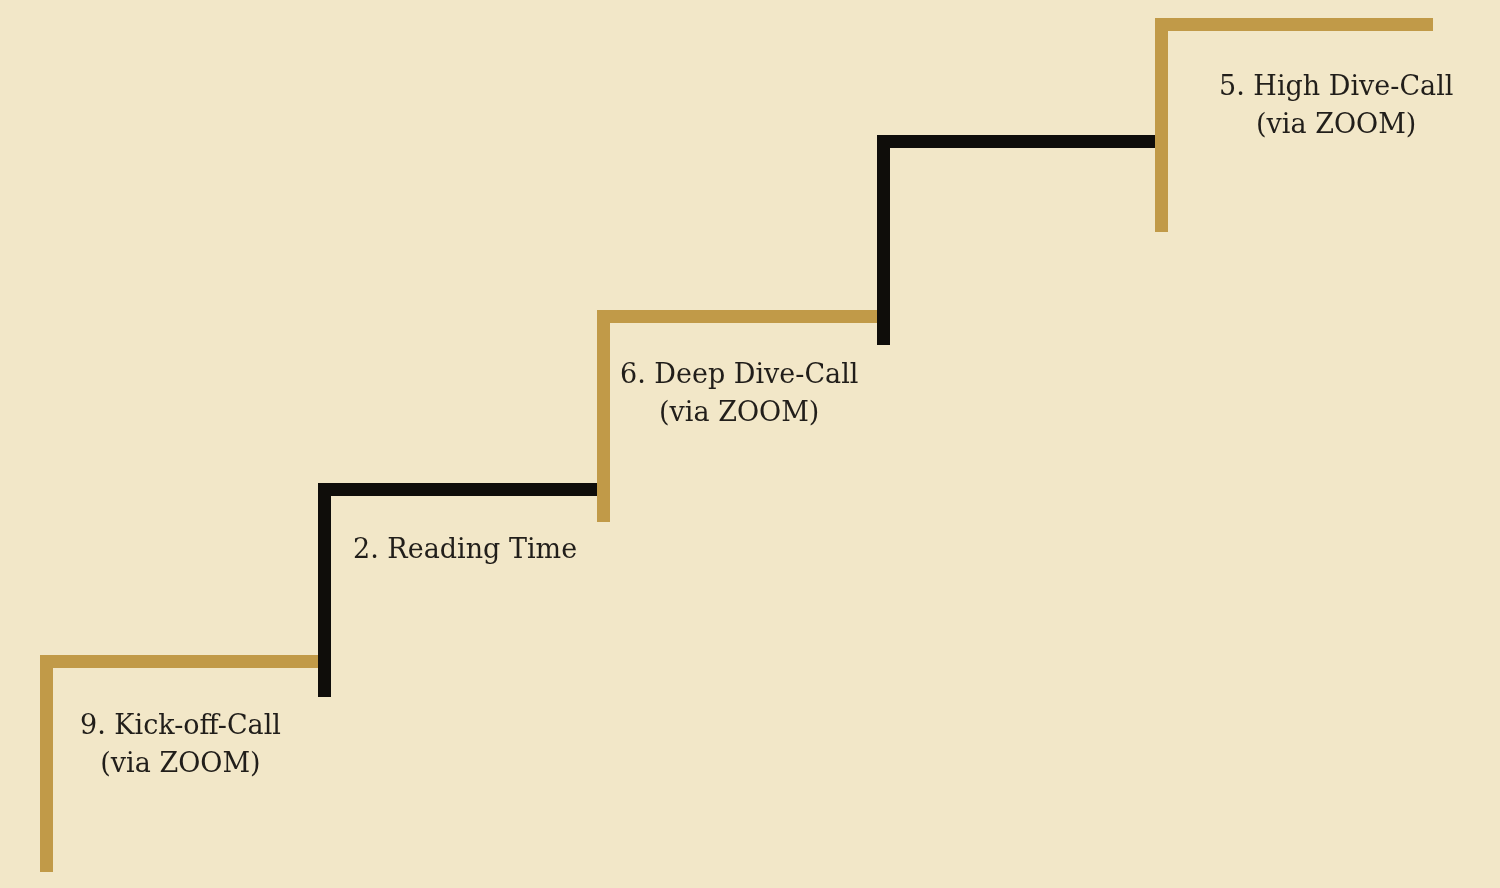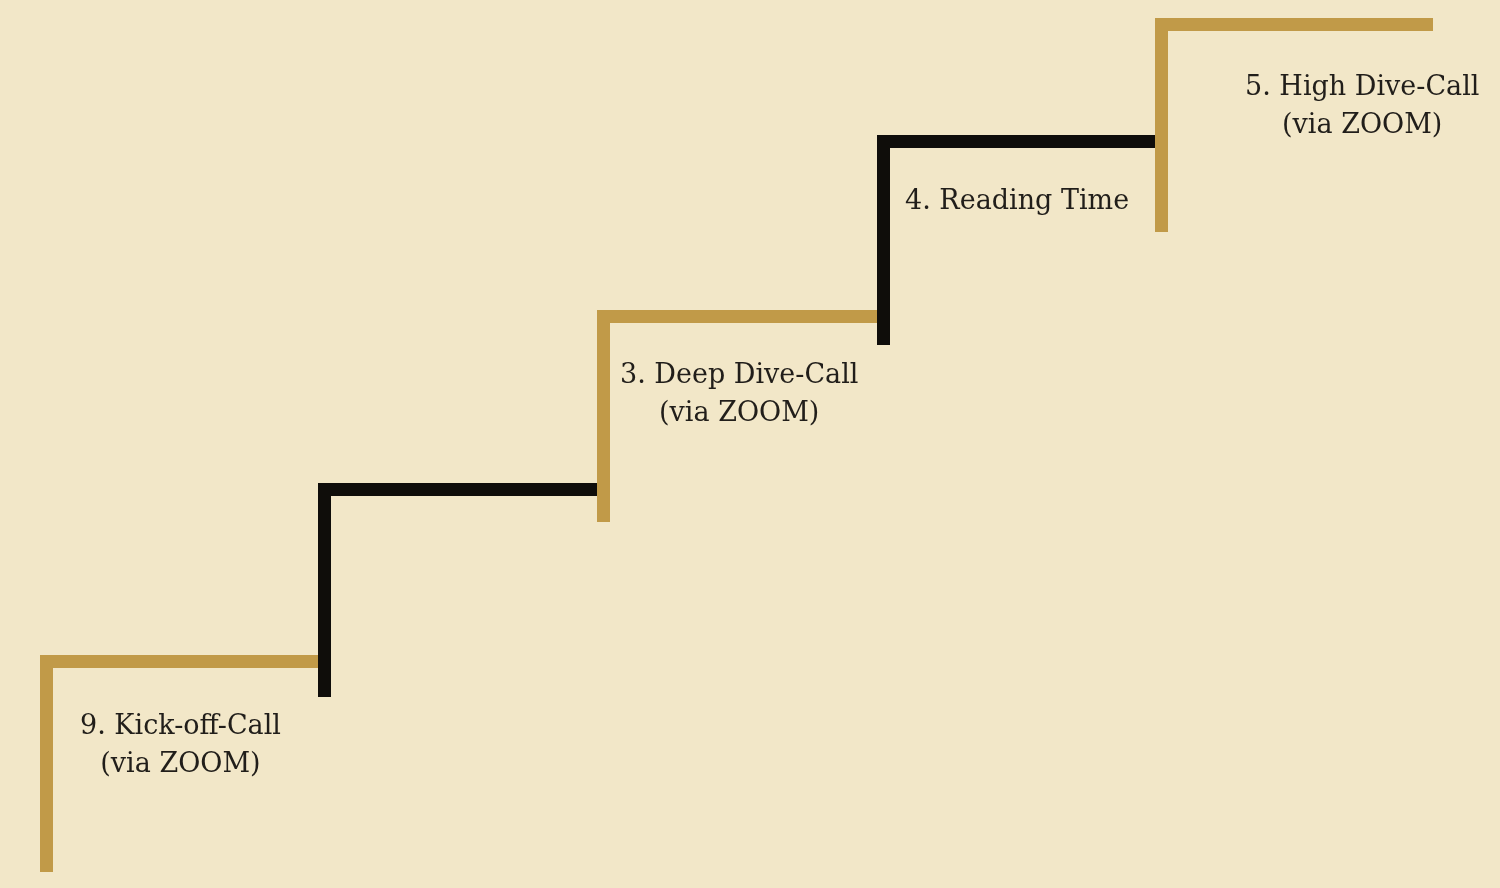--- a/index.html
+++ b/index.html
@@ -34,30 +34,30 @@
 
 <div id="canvas" style="width: 1500px; height: 888px; background: rgb(242, 231, 200);">
     <div class="bar gold" style="left: 40px; top: 655px; width: 13px; height: 217px;"></div>
     <div class="bar gold" style="left: 40px; top: 655px; width: 278px; height: 13px;"></div>
     <div class="label" style="left: 80px; top: 706px;">
       <div>9. Kick-off-Call</div>
       <div>(via ZOOM)</div>
     </div>
     <div class="bar black" style="left: 318px; top: 483px; width: 13px; height: 214px;"></div>
     <div class="bar black" style="left: 318px; top: 483px; width: 279px; height: 13px;"></div>
+    <div class="label" style="left: 353px; top: 530px;">
+      <div>2. Reading Time</div>
+    </div>
     <div class="bar gold" style="left: 597px; top: 310px; width: 13px; height: 212px;"></div>
     <div class="bar gold" style="left: 597px; top: 310px; width: 280px; height: 13px;"></div>
     <div class="label" style="left: 620px; top: 355px;">
-      <div>3. Deep Dive-Call</div>
+      <div>6. Deep Dive-Call</div>
       <div>(via ZOOM)</div>
     </div>
     <div class="bar black" style="left: 877px; top: 135px; width: 13px; height: 210px;"></div>
     <div class="bar black" style="left: 877px; top: 135px; width: 278px; height: 13px;"></div>
-    <div class="label" style="left: 905px; top: 181px;">
-      <div>4. Reading Time</div>
-    </div>
     <div class="bar gold" style="left: 1155px; top: 18px; width: 13px; height: 214px;"></div>
     <div class="bar gold" style="left: 1155px; top: 18px; width: 278px; height: 13px;"></div>
-    <div class="label" style="left: 1245px; top: 67px;">
+    <div class="label" style="left: 1219px; top: 67px;">
       <div>5. High Dive-Call</div>
       <div>(via ZOOM)</div>
     </div>
   </div>
 
 </body></html>

